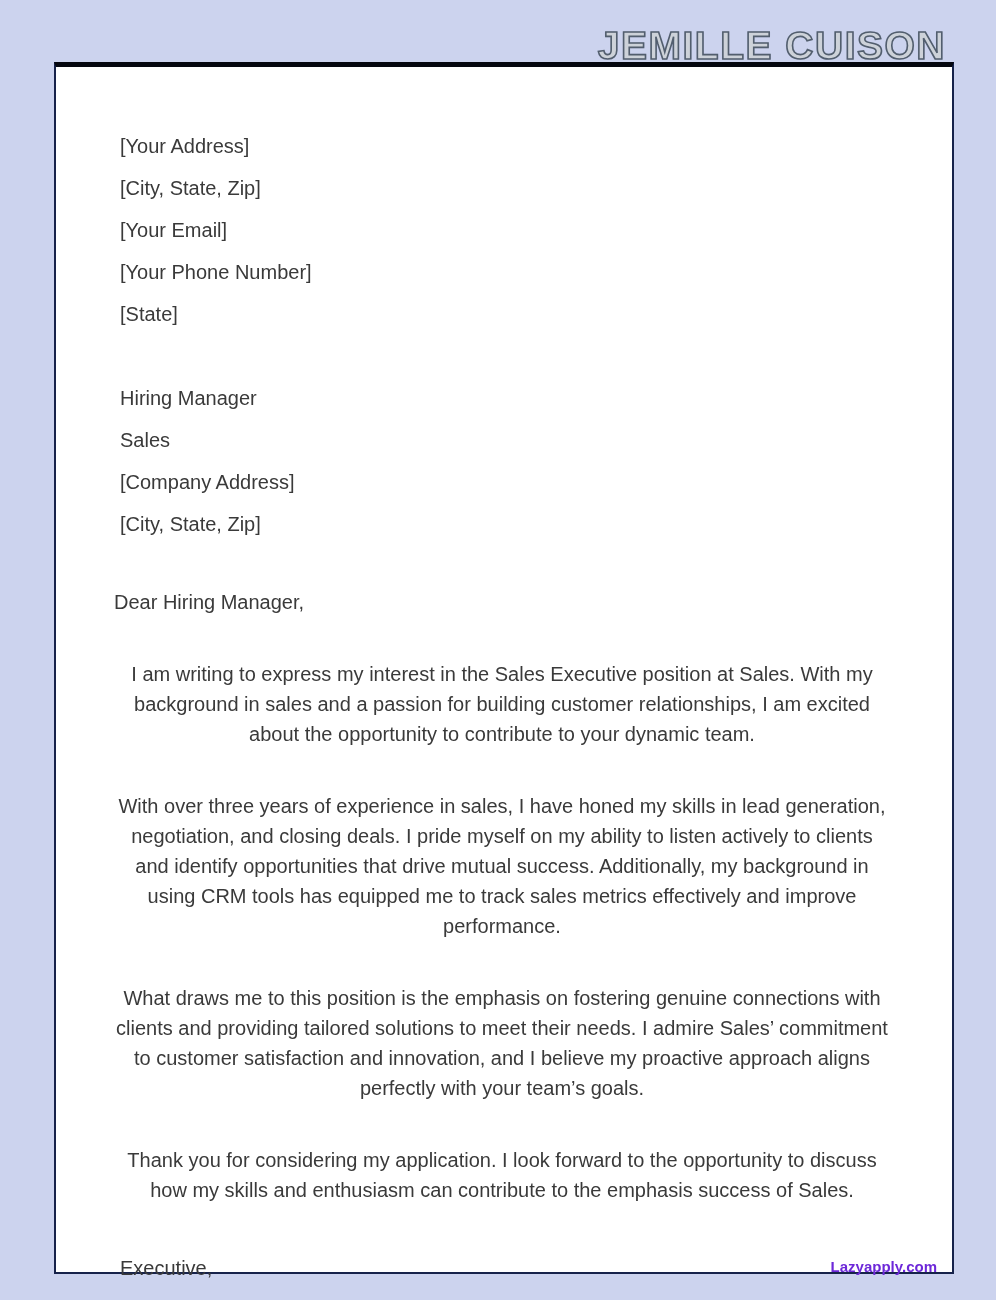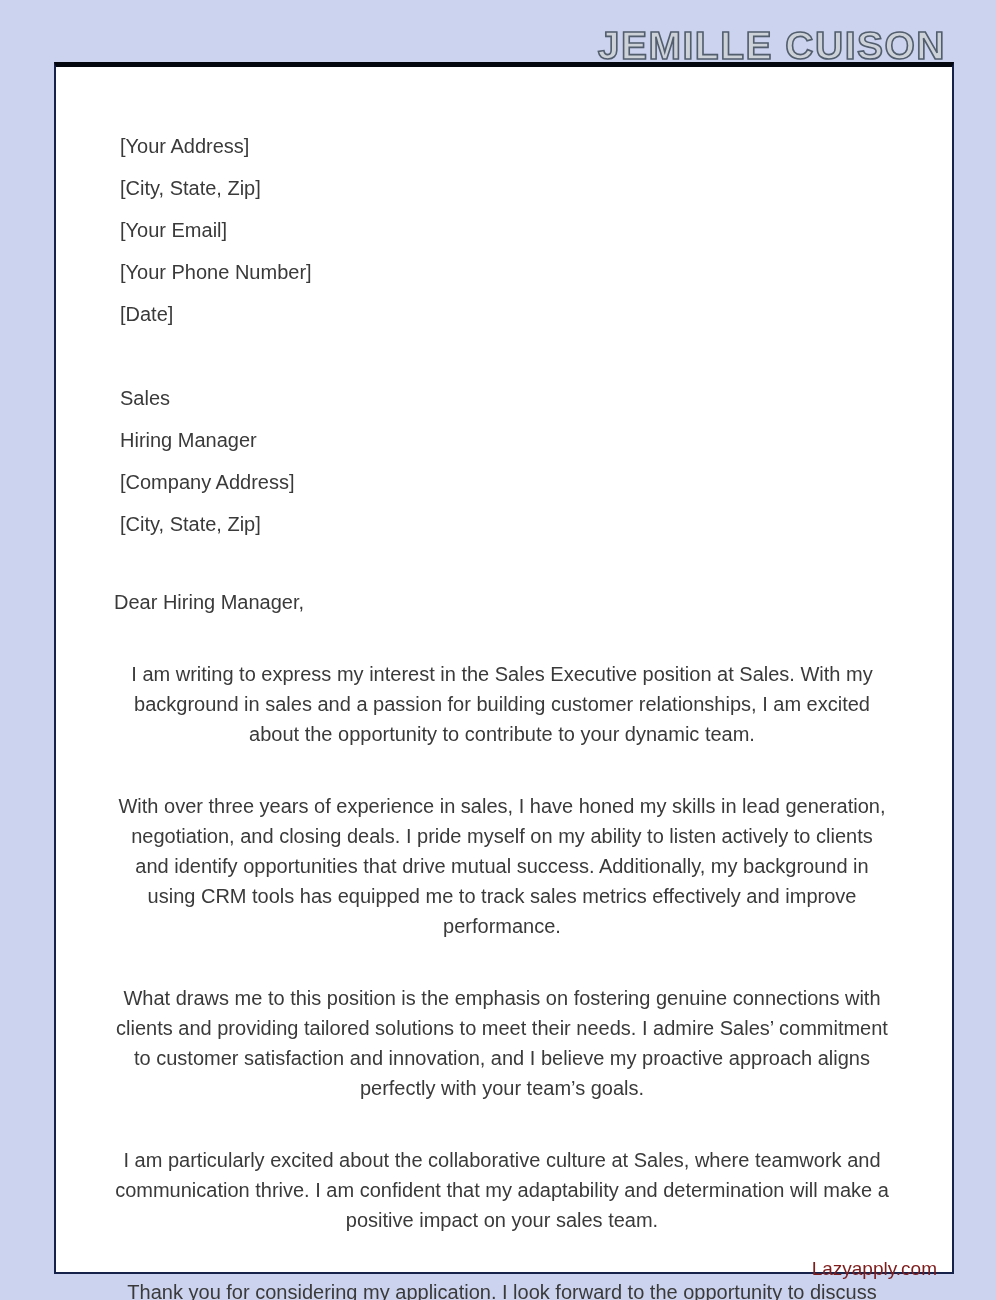--- a/index.html
+++ b/index.html
@@ -62,55 +62,55 @@
     display: inline-block;
     margin-top: 11px;
     color: #ef4444;
     cursor: pointer;
   }
 
   .footer-link {
     position: absolute;
     right: 59px;
     top: 1246px;
-    font-size: 19px;
-    color: #7f1d1d;
+    font-size: 15px;
+    color: #6d28d9;
     cursor: pointer;
+    font-weight: bold;
   }
 </style>
 </head>
 <body>
 
 <div class="canvas">
 
   <div class="header-name">JEMILLE CUISON</div>
 
   <div class="letter-page">
 
     <div class="block">
       <span class="line">[Your Address]</span>
       <span class="line">[City, State, Zip]</span>
       <span class="line">[Your Email]</span>
       <span class="line">[Your Phone Number]</span>
-      <span class="line">[Date]</span>
+      <span class="line">[State]</span>
     </div>
 
     <div class="block">
+      <span class="line">Hiring Manager</span>
       <span class="line">Sales</span>
-      <span class="line">Hiring Manager</span>
       <span class="line">[Company Address]</span>
       <span class="line">[City, State, Zip]</span>
     </div>
 
     <div class="block">Dear Hiring Manager,</div>
 
     <div class="para">I am writing to express my interest in the Sales Executive position at Sales. With my background in sales and a passion for building customer relationships, I am excited about the opportunity to contribute to your dynamic team.</div>
     <div class="para">With over three years of experience in sales, I have honed my skills in lead generation, negotiation, and closing deals. I pride myself on my ability to listen actively to clients and identify opportunities that drive mutual success. Additionally, my background in using CRM tools has equipped me to track sales metrics effectively and improve performance.</div>
     <div class="para">What draws me to this position is the emphasis on fostering genuine connections with clients and providing tailored solutions to meet their needs. I admire Sales’ commitment to customer satisfaction and innovation, and I believe my proactive approach aligns perfectly with your team’s goals.</div>
-    <div class="para">I am particularly excited about the collaborative culture at Sales, where teamwork and communication thrive. I am confident that my adaptability and determination will make a positive impact on your sales team.</div>
     <div class="para">Thank you for considering my application. I look forward to the opportunity to discuss how my skills and enthusiasm can contribute to the emphasis success of Sales.</div>
 
     <div>
       <span class="line">Executive,</span>
       <span class="line">Jemille Cuison</span>
       <span class="date-link">09-01-2025</span>
     </div>
 
   </div>
 

